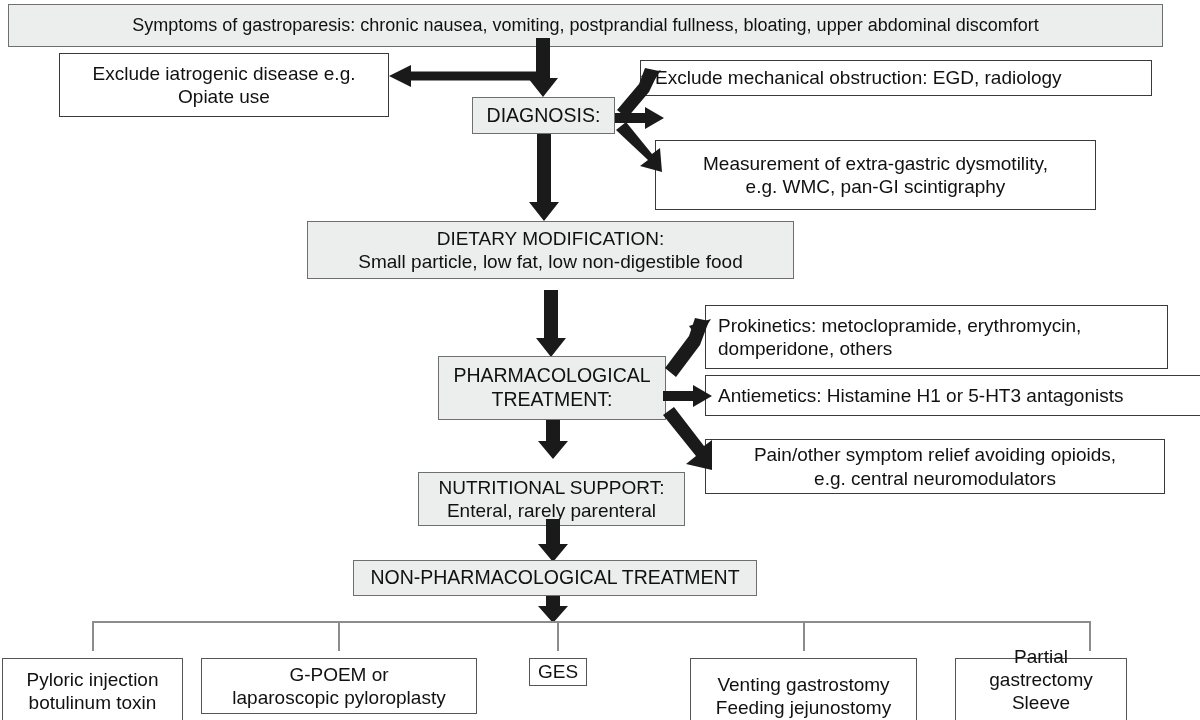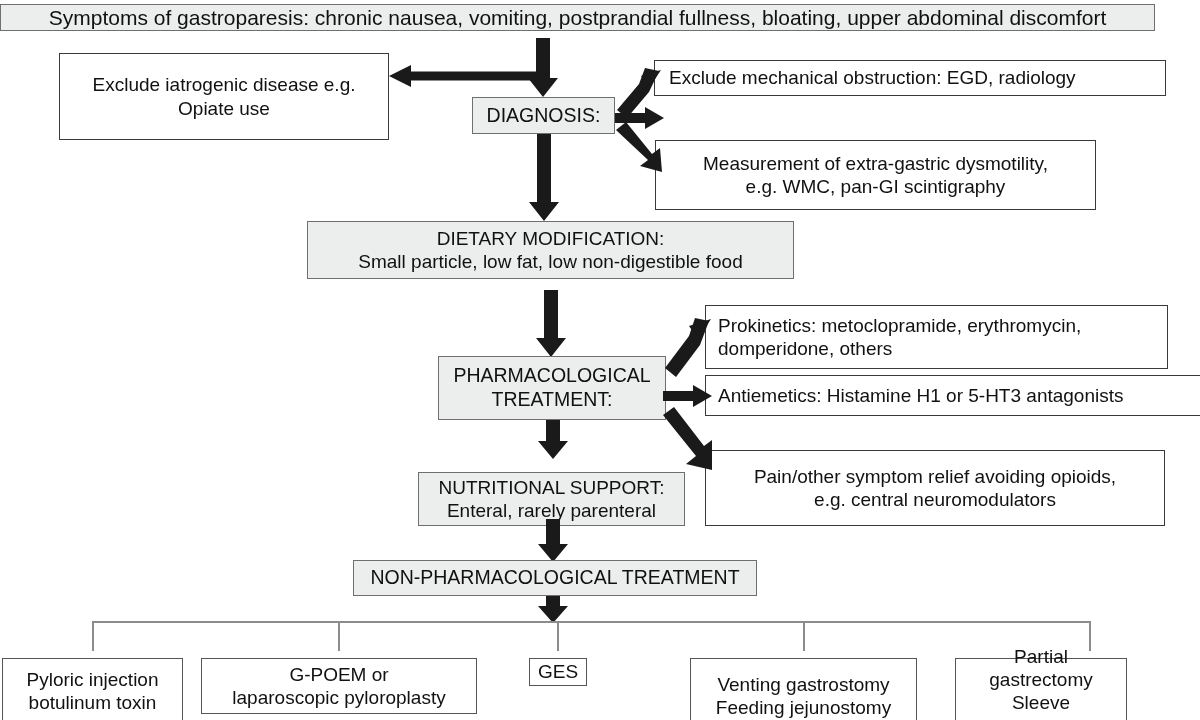--- a/index.html
+++ b/index.html
@@ -47,40 +47,40 @@
     position: absolute;
     background: #8c8c8c;
   }
   .sup { font-size: 0.68em; vertical-align: super; line-height: 0; }
 </style>
 </head>
 <body>
 
 <div id="canvas">
 
-  <div class="box shaded" style="left:0; top:4px; width:1155px; height:27px; font-size:21px;">Symptoms of gastroparesis: chronic nausea, vomiting, postprandial fullness, bloating, upper abdominal discomfort</div>
+  <div class="box shaded" style="left:8px; top:4px; width:1155px; height:43px; font-size:18px;">Symptoms of gastroparesis: chronic nausea, vomiting, postprandial fullness, bloating, upper abdominal discomfort</div>
 
   <div class="arrow" style="left:527px; top:38px; width:32px; height:60px;">
     <svg width="32" height="60" viewBox="0 0 32 60">
       <polygon points="9,0 23,0 23,40 31,40 16,59 1,40 9,40" fill="#1a1a1a"></polygon>
     </svg>
   </div>
 
-  <div class="box" style="left:59px; top:53px; width:330px; height:87px;">Exclude iatrogenic disease e.g.
+  <div class="box" style="left:59px; top:53px; width:330px; height:64px;">Exclude iatrogenic disease e.g.
 Opiate use</div>
 
   <div class="arrow" style="left:389px; top:62px; width:150px; height:28px;">
     <svg width="150" height="28" viewBox="0 0 150 28">
       <polygon points="0,14 22,3 22,9.5 150,9.5 150,18.5 22,18.5 22,25" fill="#1a1a1a"></polygon>
     </svg>
   </div>
 
   <div class="box shaded" style="left:472px; top:97px; width:143px; height:37px; font-size:19.5px;text-align:right;">DIAGNOSIS:</div>
 
-  <div class="box" style="left:654px; top:60px; width:512px; height:36px; justify-content:flex-start; padding-left:14px; text-align:left;">Exclude mechanical obstruction: EGD, radiology</div>
+  <div class="box" style="left:640px; top:60px; width:512px; height:36px; justify-content:flex-start; padding-left:14px; text-align:left;">Exclude mechanical obstruction: EGD, radiology</div>
 
 
   <div class="box" style="left:655px; top:140px; width:441px; height:70px;">Measurement of extra-gastric dysmotility,
 e.g. WMC, pan-GI scintigraphy</div>
 
   <div class="arrow" style="left:615px; top:68px; width:48px; height:52px;">
     <svg width="48" height="52" viewBox="0 0 48 52">
       <polygon points="44,3 30,0 24,16 2,42 12,50 34,24" fill="#1a1a1a"></polygon>
       <polygon points="46,2 26,8 34,20" fill="#1a1a1a"></polygon>
     </svg>
@@ -114,21 +114,21 @@
   </div>
 
   <div class="box shaded" style="left:438px; top:356px; width:228px; height:64px; font-size:19.5px;">PHARMACOLOGICAL
 TREATMENT:</div>
 
   <div class="box" style="left:705px; top:305px; width:463px; height:64px; justify-content:flex-start; padding-left:12px; text-align:left;">Prokinetics: metoclopramide, erythromycin,
 domperidone, others</div>
 
   <div class="box" style="left:705px; top:375px; width:497px; height:41px; justify-content:flex-start; padding-left:12px; text-align:left;">Antiemetics: Histamine H1 or 5-HT3 antagonists</div>
 
-  <div class="box" style="left:705px; top:450px; width:460px; height:76px;">Pain/other symptom relief avoiding opioids,
+  <div class="box" style="left:705px; top:439px; width:460px; height:55px;">Pain/other symptom relief avoiding opioids,
 e.g. central neuromodulators</div>
 
   <div class="arrow" style="left:663px; top:318px; width:50px; height:62px;">
     <svg width="50" height="62" viewBox="0 0 50 62">
       <polygon points="46,3 32,0 26,18 2,50 13,59 37,27" fill="#1a1a1a"></polygon>
       <polygon points="48,1 26,8 35,21" fill="#1a1a1a"></polygon>
     </svg>
   </div>
 
   <div class="arrow" style="left:663px; top:384px; width:50px; height:24px;">

